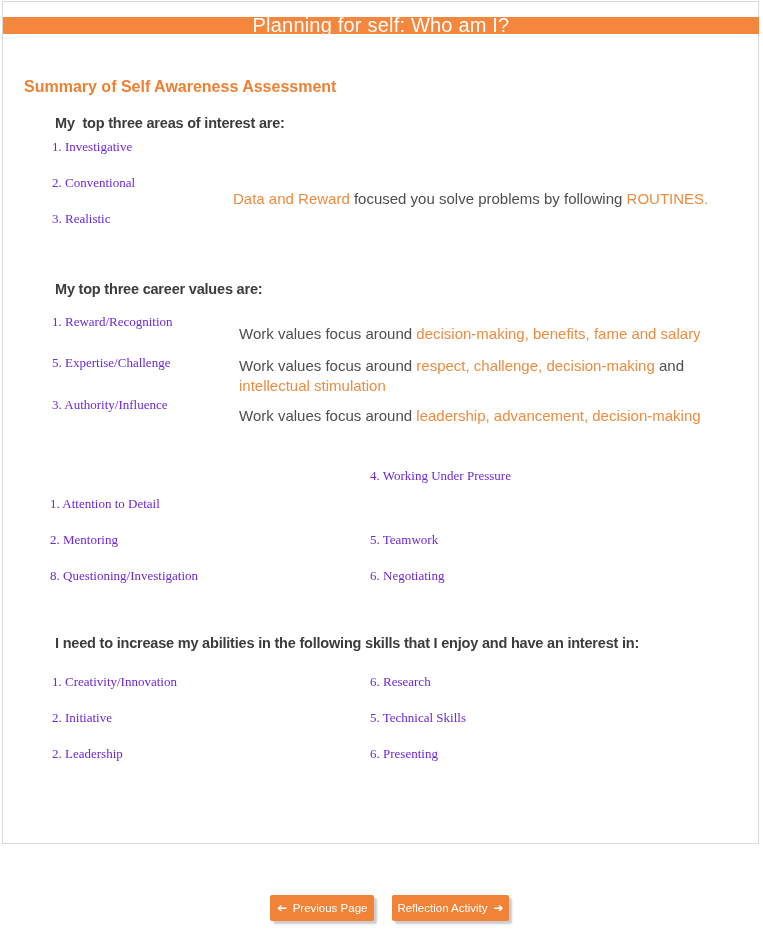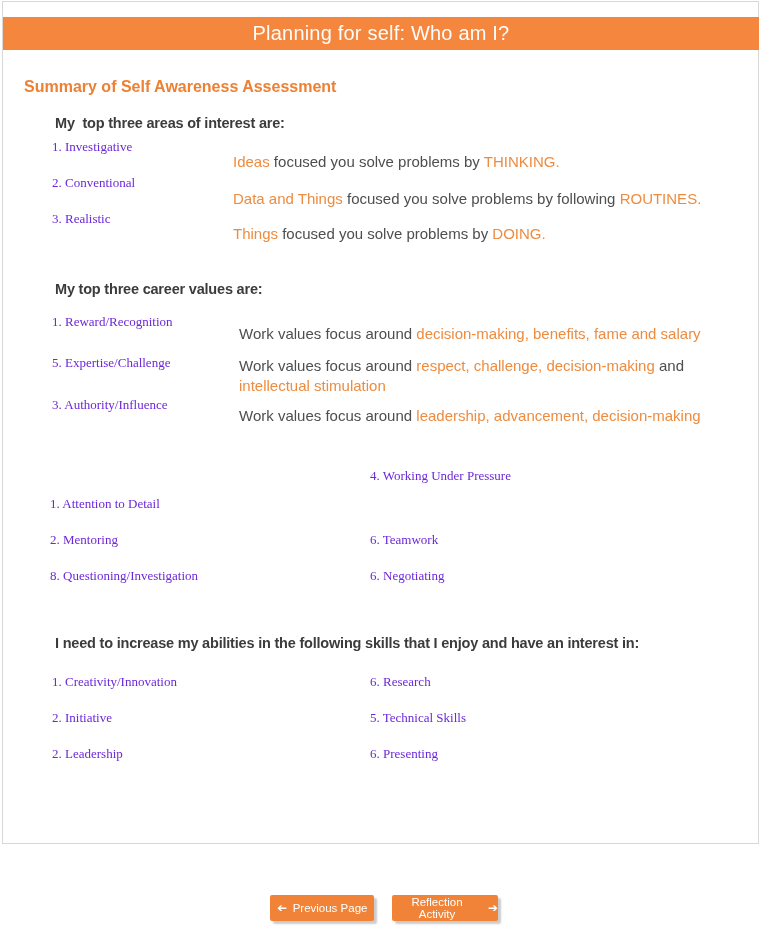--- a/index.html
+++ b/index.html
@@ -5,21 +5,21 @@
   html,body{margin:0;padding:0;background:#ffffff;}
   .canvas{
     position:relative;width:763px;height:945px;background:#ffffff;overflow:hidden;
     font-family:"Liberation Sans","DejaVu Sans",sans-serif;
   }
   .card{
     position:absolute;left:2px;top:1px;width:755px;height:841px;
     background:#ffffff;border:1px solid #d8d8d8;
   }
   .banner{
-    position:absolute;left:3px;top:17px;width:756px;height:33px;
+    position:absolute;left:3px;top:17px;width:756px;height:17px;
     background:#f5863d;display:flex;align-items:center;justify-content:center;
   }
   .banner-title{color:#fdfdfd;font-size:20px;letter-spacing:0.2px;}
   .summary-h{
     position:absolute;left:24px;top:78px;color:#ed8033;font-size:16px;font-weight:bold;
   }
   .sec-h{
     position:absolute;color:#3c3c3c;font-size:14.5px;font-weight:bold;
     letter-spacing:-0.2px;white-space:pre;text-align:right;
   }
@@ -49,59 +49,57 @@
 
   <div class="banner">
     <span class="banner-title">Planning for self: Who am I?</span>
   </div>
 
   <div class="summary-h">Summary of Self Awareness Assessment</div>
 
   <div class="sec-h" style="left:55px;top:115px">My  top three areas of interest are:</div>
 
   <div class="serif-item" style="left:52px;top:139px">1. Investigative</div>
-  <div class="desc" style="left:233px;top:152px"><span class="o">Ideas</span><span class="g"> focused you solve problems by </span><span class="o">THINKING.</span></div>
 
   <div class="serif-item" style="left:52px;top:175px">2. Conventional</div>
-  <div class="desc" style="left:233px;top:189px"><span class="o">Data and Things</span><span class="g"> focused you solve problems by following </span><span class="o">ROUTINES.</span></div>
+  <div class="desc" style="left:233px;top:189px"><span class="o">Data and Reward</span><span class="g"> focused you solve problems by following </span><span class="o">ROUTINES.</span></div>
 
   <div class="serif-item" style="left:52px;top:211px">3. Realistic</div>
-  <div class="desc" style="left:233px;top:224px"><span class="o">Things</span><span class="g"> focused you solve problems by </span><span class="o">DOING.</span></div>
 
   <div class="sec-h" style="left:55px;top:281px">My top three career values are:</div>
 
   <div class="serif-item" style="left:52px;top:314px">1. Reward/Recognition</div>
   <div class="desc" style="left:239px;top:324px"><span class="g">Work values focus around </span><span class="o">decision-making, benefits, fame and salary</span></div>
 
   <div class="serif-item" style="left:52px;top:355px">5. Expertise/Challenge</div>
   <div class="desc" style="left:239px;top:356px"><span class="g">Work values focus around </span><span class="o">respect, challenge, decision-making</span><span class="g"> and</span><br><span class="o">intellectual stimulation</span></div>
 
   <div class="serif-item" style="left:52px;top:397px">3. Authority/Influence</div>
   <div class="desc" style="left:239px;top:406px"><span class="g">Work values focus around </span><span class="o">leadership, advancement, decision-making</span></div>
 
 
   <div class="serif-item" style="left:50px;top:496px">1. Attention to Detail</div>
   <div class="serif-item" style="left:50px;top:532px">2. Mentoring</div>
   <div class="serif-item" style="left:50px;top:568px">8. Questioning/Investigation</div>
   <div class="serif-item" style="left:370px;top:468px">4. Working Under Pressure</div>
-  <div class="serif-item" style="left:370px;top:532px">6. Teamwork</div>
+  <div class="serif-item" style="left:370px;top:532px">5. Teamwork</div>
   <div class="serif-item" style="left:370px;top:568px">6. Negotiating</div>
 
   <div class="sec-h" style="left:55px;top:635px">I need to increase my abilities in the following skills that I enjoy and have an interest in:</div>
 
   <div class="serif-item" style="left:52px;top:674px">1. Creativity/Innovation</div>
   <div class="serif-item" style="left:52px;top:710px">2. Initiative</div>
   <div class="serif-item" style="left:52px;top:746px">2. Leadership</div>
   <div class="serif-item" style="left:370px;top:674px">6. Research</div>
   <div class="serif-item" style="left:370px;top:710px">5. Technical Skills</div>
   <div class="serif-item" style="left:370px;top:746px">6. Presenting</div>
 
   <button class="nav-btn" style="left:270px;top:895px;width:104px">
       <span class="arrow flip">➔</span>
       <span>Previous Page</span>
     </button>
 
-  <button class="nav-btn" style="left:392px;top:895px;width:106px">
+  <button class="nav-btn" style="left:392px;top:895px;width:117px">
       <span>Reflection Activity</span>
       <span class="arrow">➔</span>
     </button>
 
 </div>
 
 </body></html>

